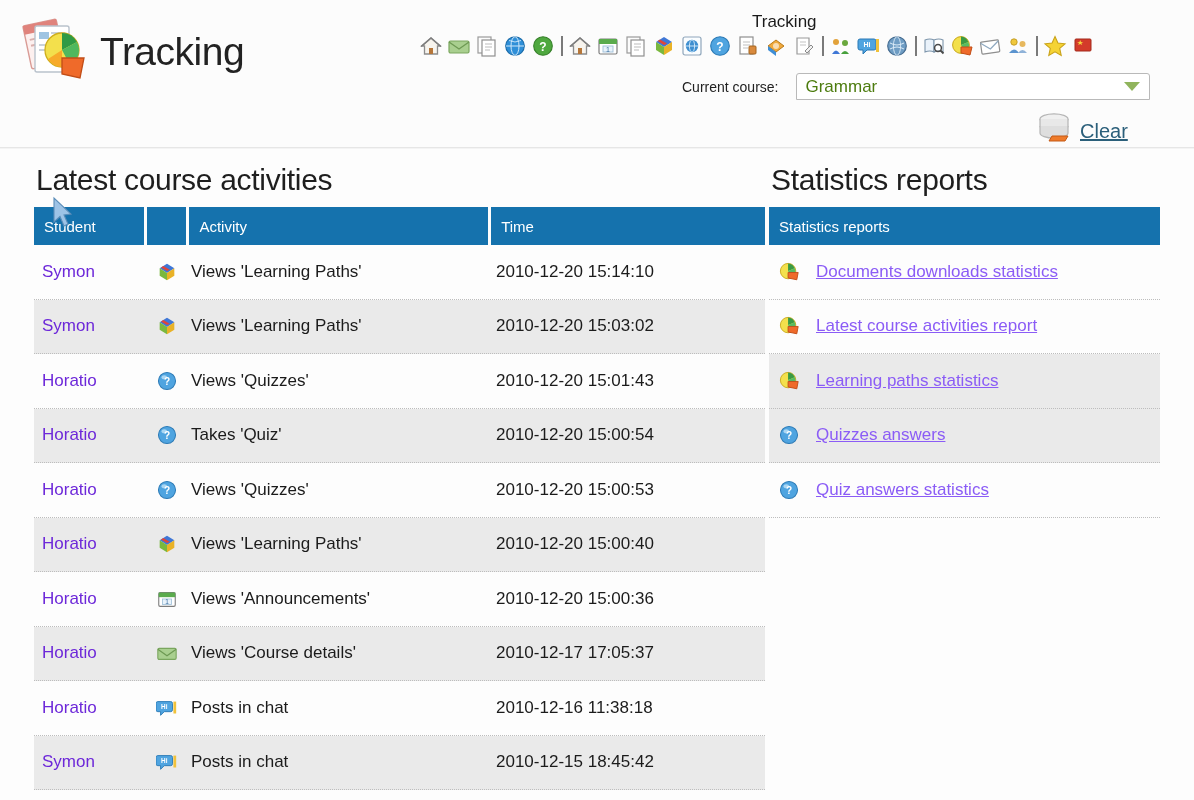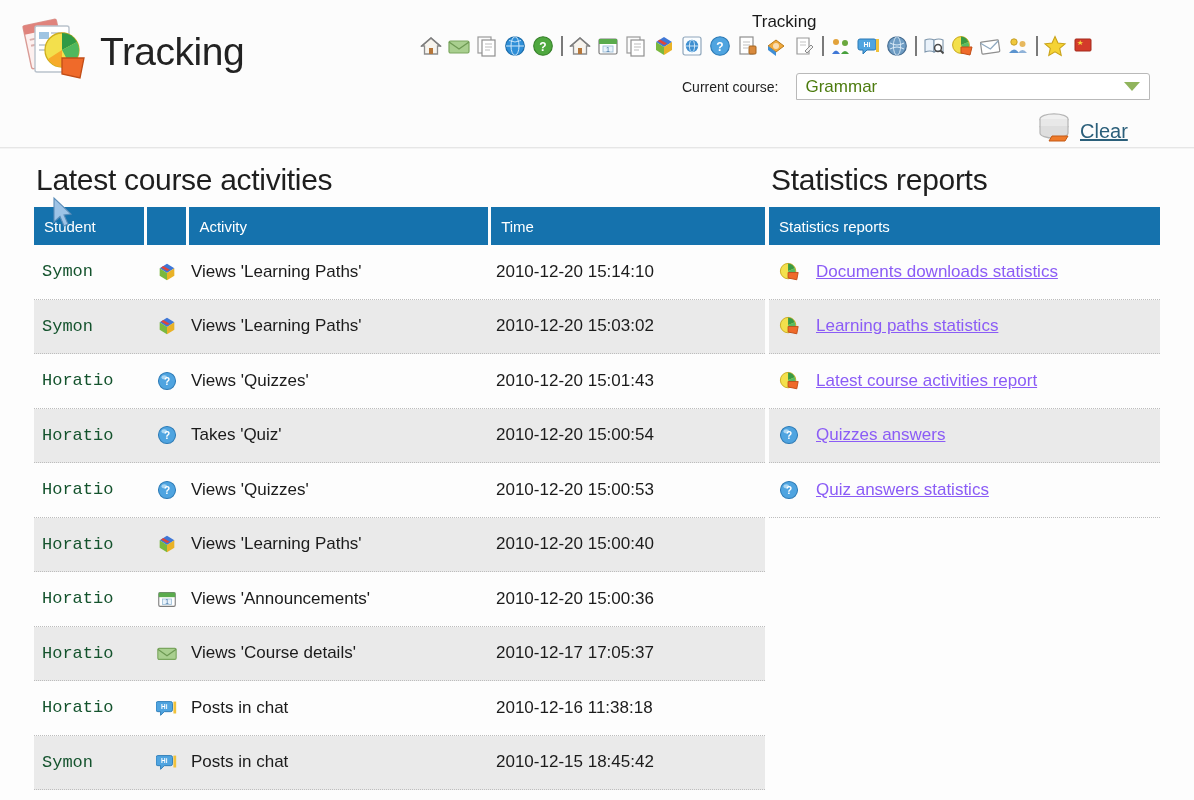--- a/index.html
+++ b/index.html
@@ -144,21 +144,21 @@
   #th-time    { width: 275px; }
 
   .act-row {
     display: flex; align-items: center;
     height: 54.5px;
     border-bottom: 1px dotted #bdbdbd;
   }
   .act-row.alt { background: #eaeaea; }
   .act-student {
     width: 113px; padding-left: 8px;
-    font-size: 17px; color: #14532d; font-family: Liberation Mono, monospace;
+    font-size: 17px; color: #6d28d9;
   }
   .act-icon {
     width: 40px; display: flex; align-items: center; justify-content: center;
   }
   .act-name {
     width: 302px; font-size: 17px; color: #1b1b1b; padding-left: 4px;
   }
   .act-time {
     width: 276px; font-size: 17px; color: #1b1b1b; padding-left: 7px;
   }
@@ -602,41 +602,41 @@
             <div class="rep-icon">
               <svg width="22" height="22" viewBox="0 0 24 24">
                 <circle cx="11" cy="11" r="8.4" fill="#f3e04c" stroke="#c9a81a" stroke-width="1"></circle>
                 <path d="M11 11 L11 2.6 A8.4 8.4 0 0 1 18.4 8 Z" fill="#3a9a45"></path>
                 <path d="M11 11 L18.4 8 A8.4 8.4 0 0 1 15 18.5 Z" fill="#56bc63"></path>
                 <path d="M11 12.5 L22 12.5 L20.5 20.5 L11 18.5 Z" fill="#ef6a2a" stroke="#c14d17" stroke-width="1"></path>
               </svg>
             </div>
             <a class="rep-link">Documents downloads statistics</a>
           </div>
-          <div class="rep-row alt">
+          <div class="rep-row">
             <div class="rep-icon">
               <svg width="22" height="22" viewBox="0 0 24 24">
                 <circle cx="11" cy="11" r="8.4" fill="#f3e04c" stroke="#c9a81a" stroke-width="1"></circle>
                 <path d="M11 11 L11 2.6 A8.4 8.4 0 0 1 18.4 8 Z" fill="#3a9a45"></path>
                 <path d="M11 11 L18.4 8 A8.4 8.4 0 0 1 15 18.5 Z" fill="#56bc63"></path>
                 <path d="M11 12.5 L22 12.5 L20.5 20.5 L11 18.5 Z" fill="#ef6a2a" stroke="#c14d17" stroke-width="1"></path>
               </svg>
             </div>
-            <a class="rep-link">Learning paths statistics</a>
-          </div>
-          <div class="rep-row">
+            <a class="rep-link">Latest course activities report</a>
+          </div>
+          <div class="rep-row alt">
             <div class="rep-icon">
               <svg width="22" height="22" viewBox="0 0 24 24">
                 <circle cx="11" cy="11" r="8.4" fill="#f3e04c" stroke="#c9a81a" stroke-width="1"></circle>
                 <path d="M11 11 L11 2.6 A8.4 8.4 0 0 1 18.4 8 Z" fill="#3a9a45"></path>
                 <path d="M11 11 L18.4 8 A8.4 8.4 0 0 1 15 18.5 Z" fill="#56bc63"></path>
                 <path d="M11 12.5 L22 12.5 L20.5 20.5 L11 18.5 Z" fill="#ef6a2a" stroke="#c14d17" stroke-width="1"></path>
               </svg>
             </div>
-            <a class="rep-link">Latest course activities report</a>
+            <a class="rep-link">Learning paths statistics</a>
           </div>
           <div class="rep-row alt">
             <div class="rep-icon">
               <svg width="22" height="22" viewBox="0 0 24 24">
                 <circle cx="12" cy="12" r="9.3" fill="#4fa4e0" stroke="#2a79b5" stroke-width="1.1"></circle>
                 <ellipse cx="9" cy="8" rx="3" ry="2.2" fill="#bfe2f7" opacity="0.8"></ellipse>
                 <text x="12" y="16.5" font-size="11" fill="#ffffff" text-anchor="middle" font-family="Liberation Sans, sans-serif" font-weight="bold">?</text>
               </svg>
             </div>
             <a class="rep-link">Quizzes answers</a>

